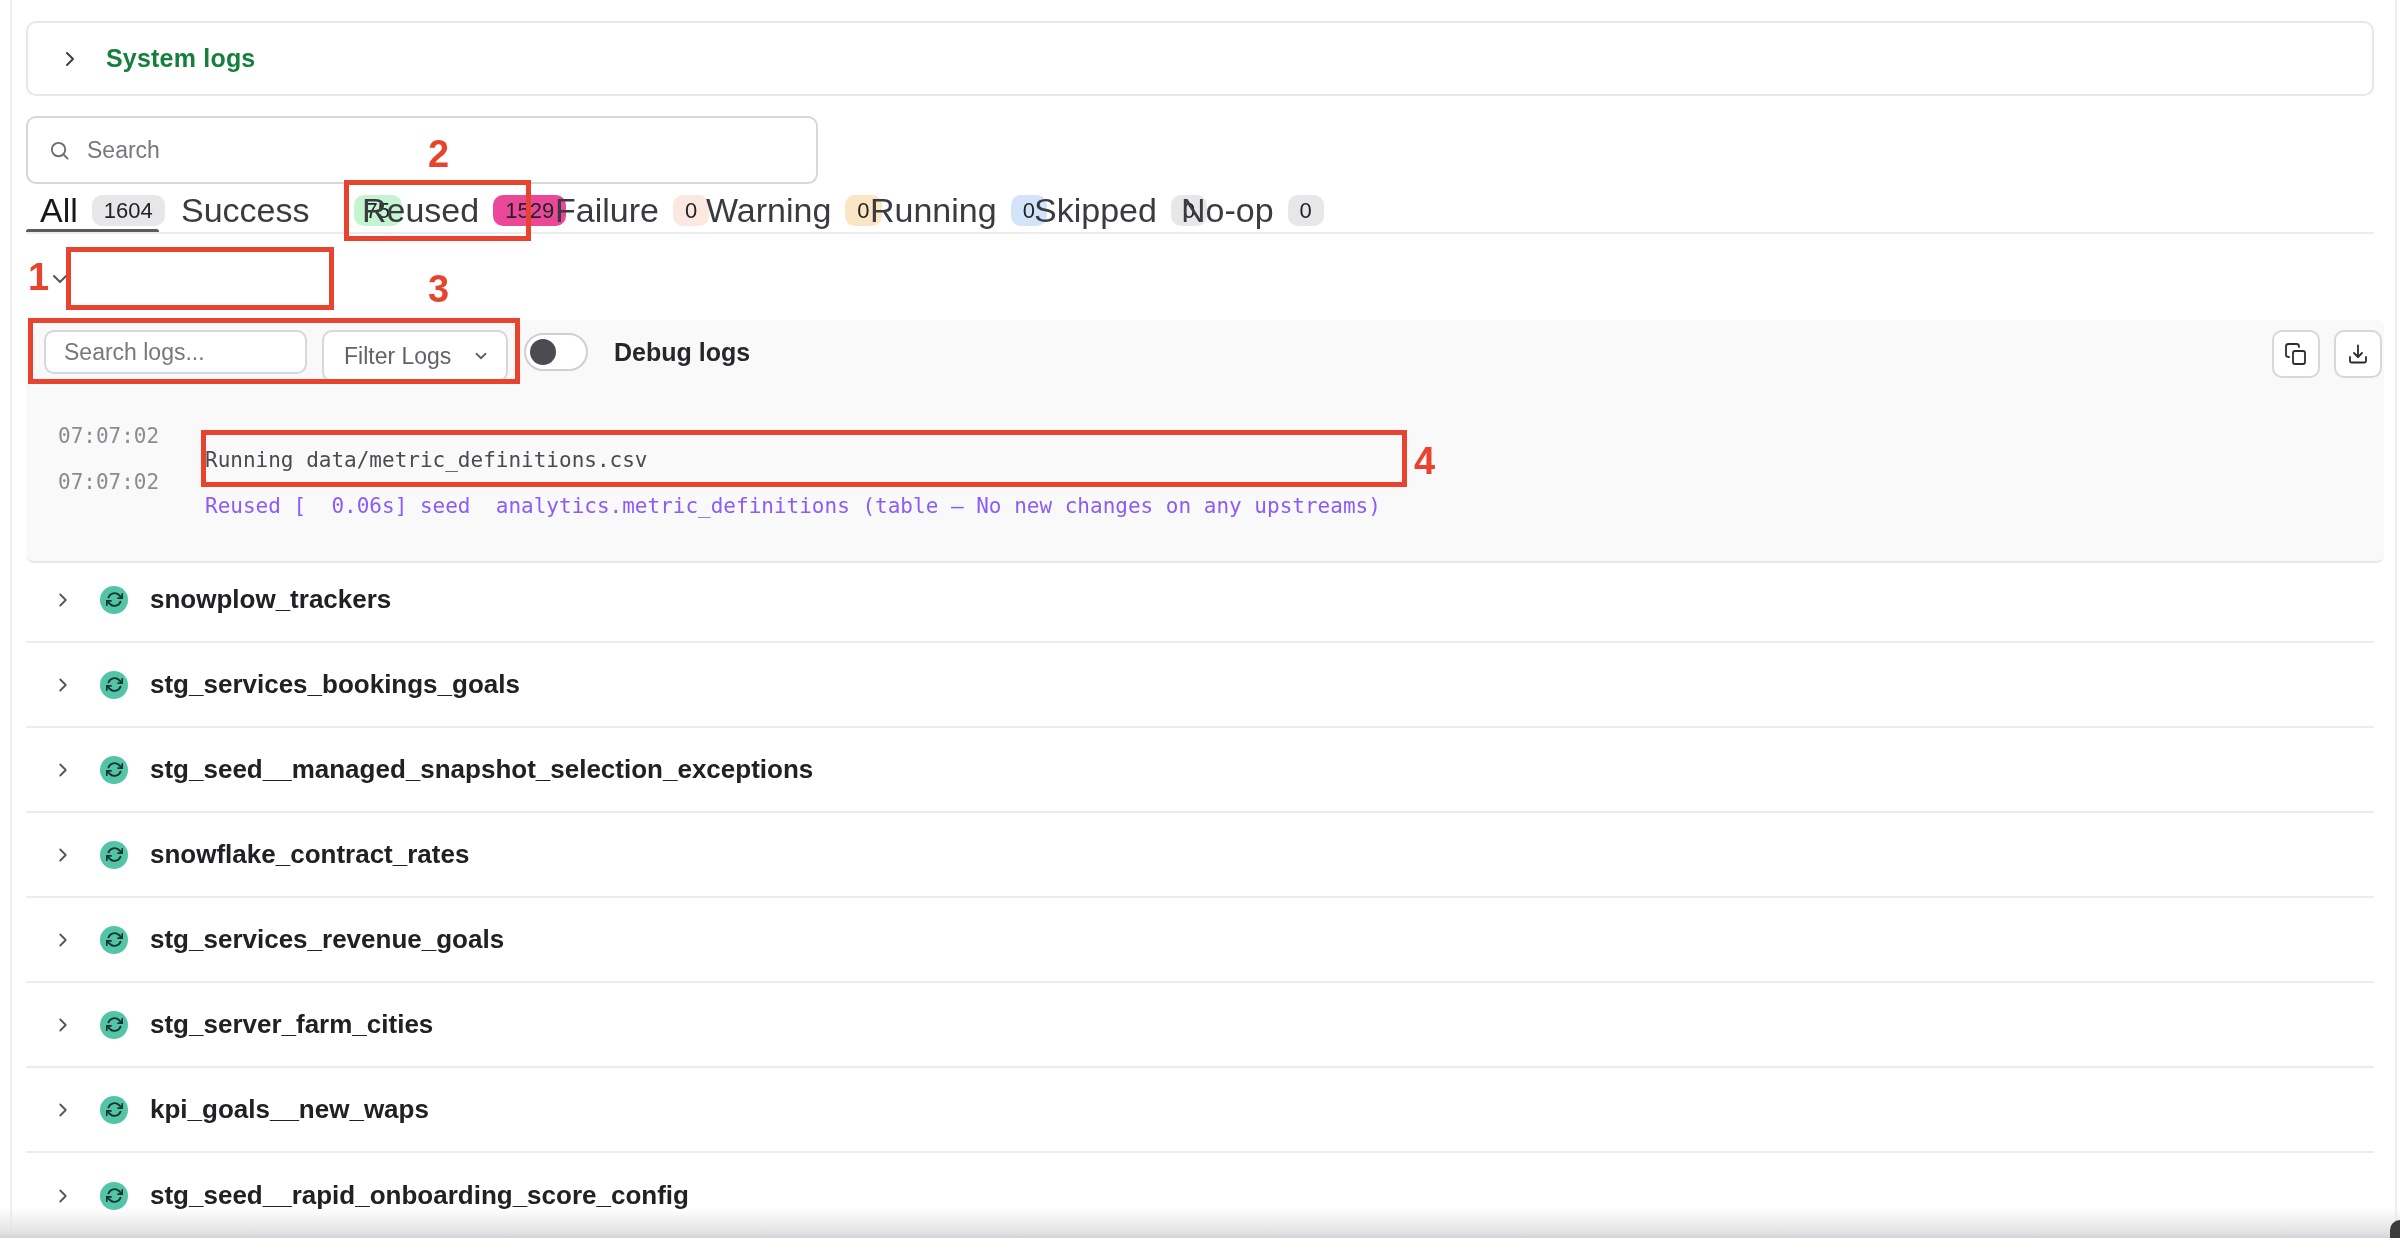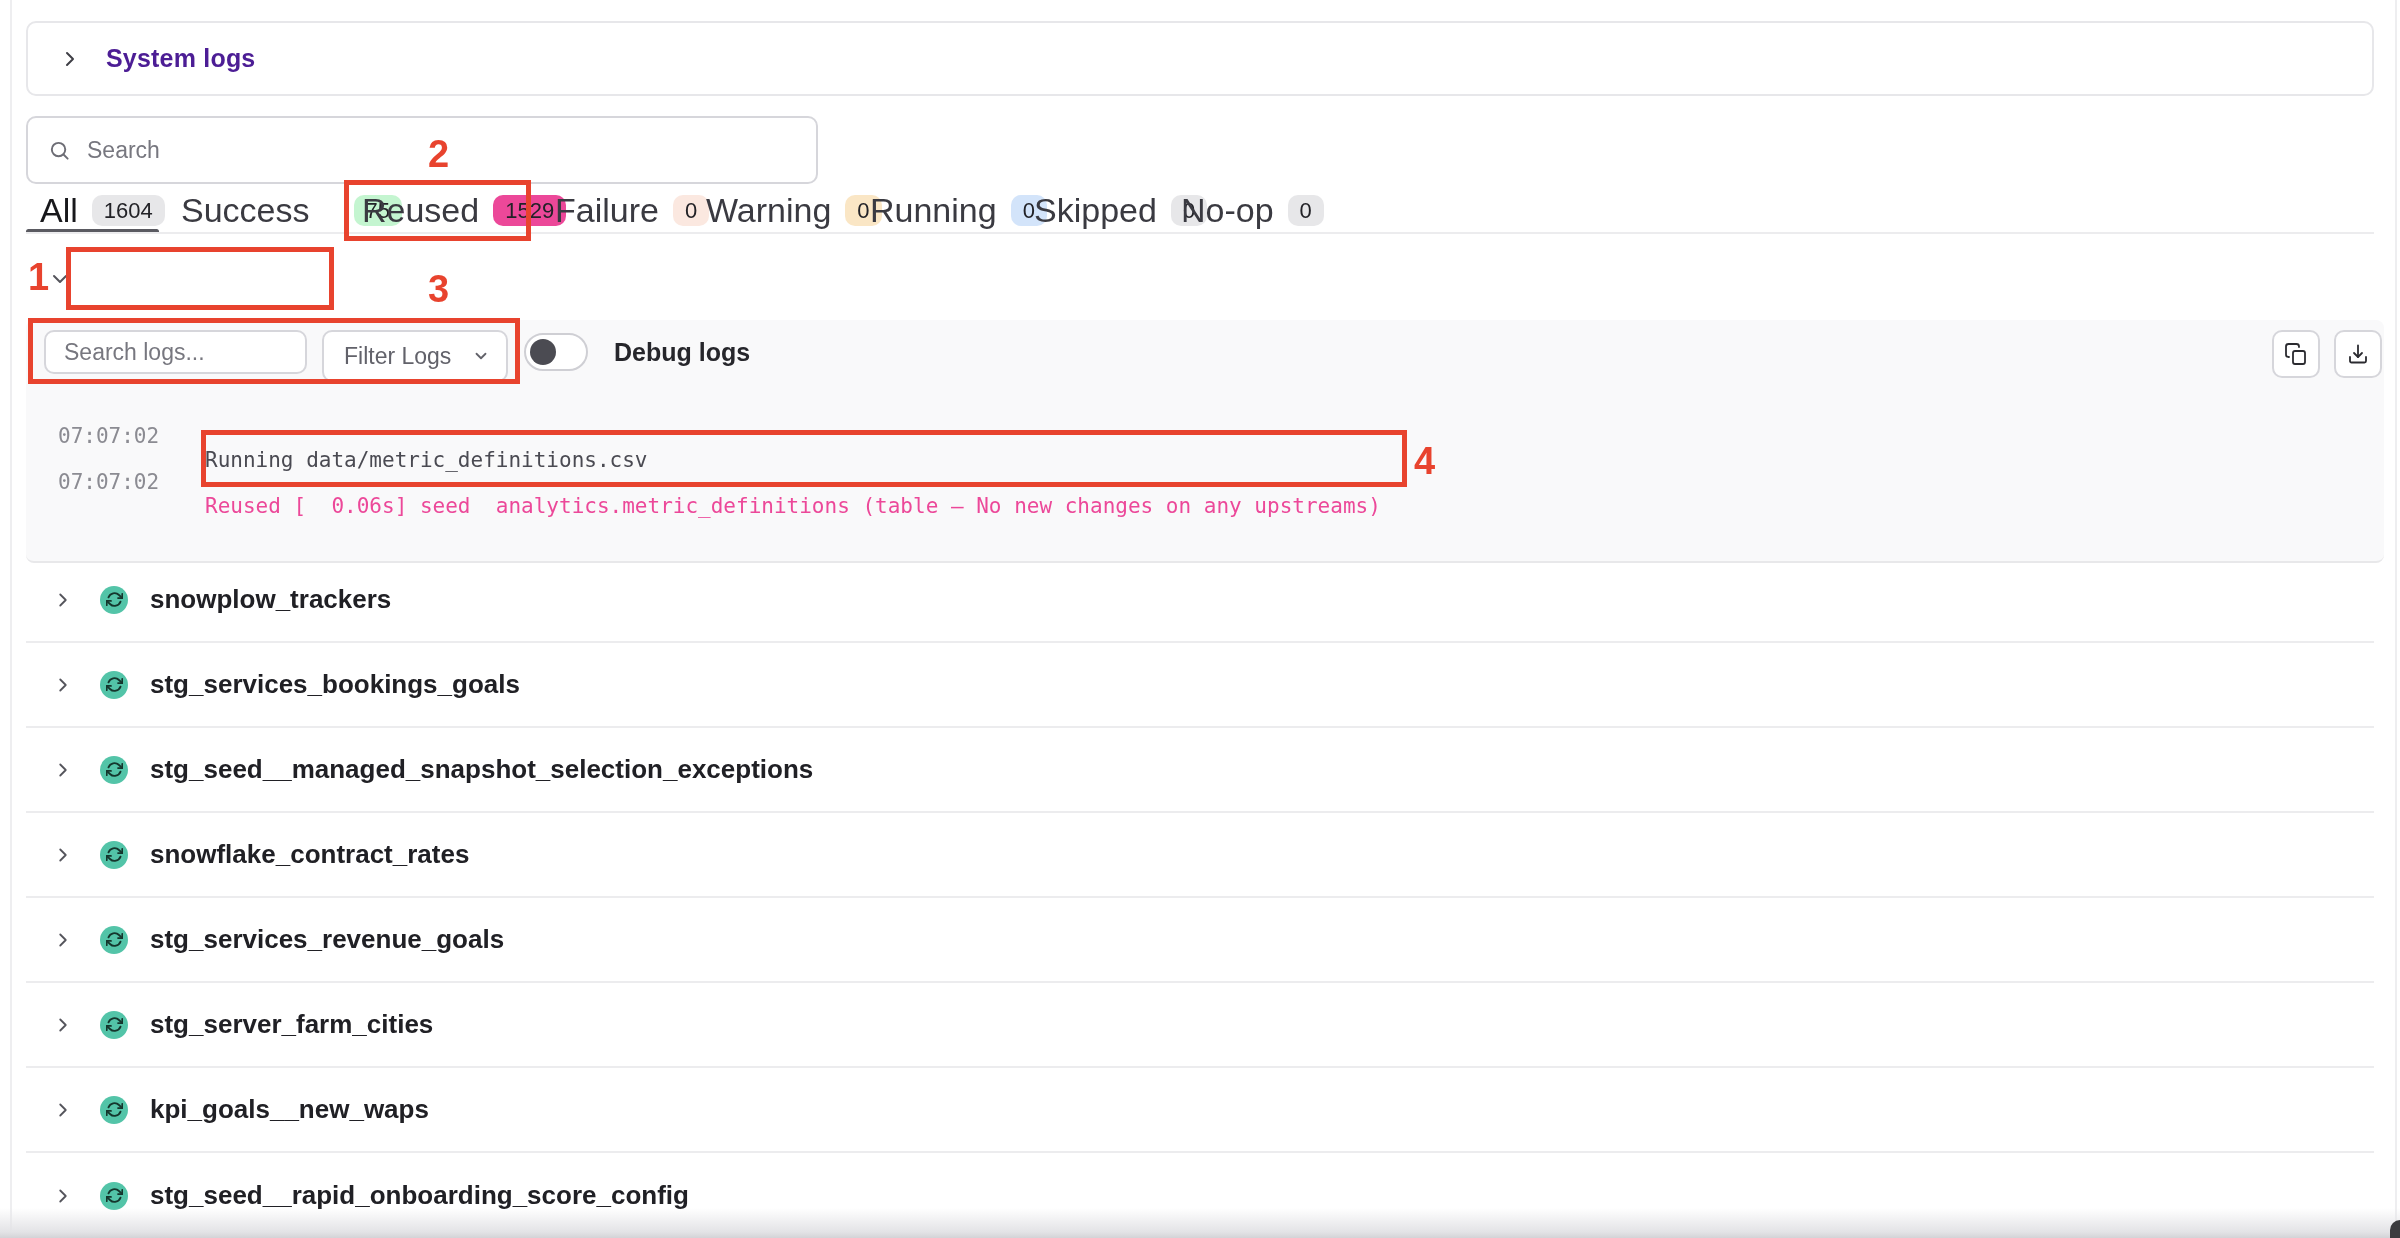--- a/index.html
+++ b/index.html
@@ -11,21 +11,21 @@
   .abs{position:absolute;}
   .edge-line{position:absolute;top:0;bottom:0;width:2px;background:#eeeef0;}
 
   
   .header-card{
     position:absolute;left:26px;top:21px;width:2348px;height:75px;
     border:2px solid #e7e7ea;border-radius:10px;box-sizing:border-box;
     display:flex;align-items:center;background:#fff;
   }
   .header-card .chev{margin-left:30px;}
-  .header-title{margin-left:24px;font-size:25px;font-weight:700;color:#4c1d95;letter-spacing:.2px;}
+  .header-title{margin-left:24px;font-size:25px;font-weight:700;color:#15803d;letter-spacing:.2px;}
 
   
   .search-box{
     position:absolute;left:26px;top:116px;width:792px;height:68px;
     border:2px solid #d6d6db;border-radius:10px;box-sizing:border-box;
     display:flex;align-items:center;background:#fff;
   }
   .search-box svg{margin-left:20px;flex:0 0 auto;}
   .search-box input{
     border:none;outline:none;background:transparent;margin-left:14px;
@@ -92,21 +92,21 @@
     position:absolute;top:330px;width:48px;height:48px;border:2px solid #d6d6db;border-radius:10px;
     box-sizing:border-box;background:#fff;display:flex;align-items:center;justify-content:center;cursor:pointer;
   }
   .copy-btn{left:2272px;}
   .dl-btn{left:2334px;}
 
   
   .log-line{position:absolute;left:0;width:2300px;height:28px;font-family:"DejaVu Sans Mono",monospace;font-size:21px;white-space:pre;}
   .log-time{position:absolute;left:58px;color:#8b8b92;}
   .log-msg{position:absolute;left:205px;color:#4a4a52;}
-  .log-msg.reused{color:#ec4899;}
+  .log-msg.reused{color:#8b5cf6;}
 
   
   .runs{position:absolute;left:0;top:558px;width:2400px;}
   .run-row{
     position:relative;height:85px;display:flex;align-items:center;cursor:pointer;
     border-bottom:2px solid #ececee;margin:0 26px 0 26px;padding-left:26px;box-sizing:border-box;
   }
   .run-row:last-child{border-bottom:none;}
   .run-row .run-icon{margin-left:26px;}
   .run-name{margin-left:22px;font-size:26px;font-weight:700;color:#202025;}

